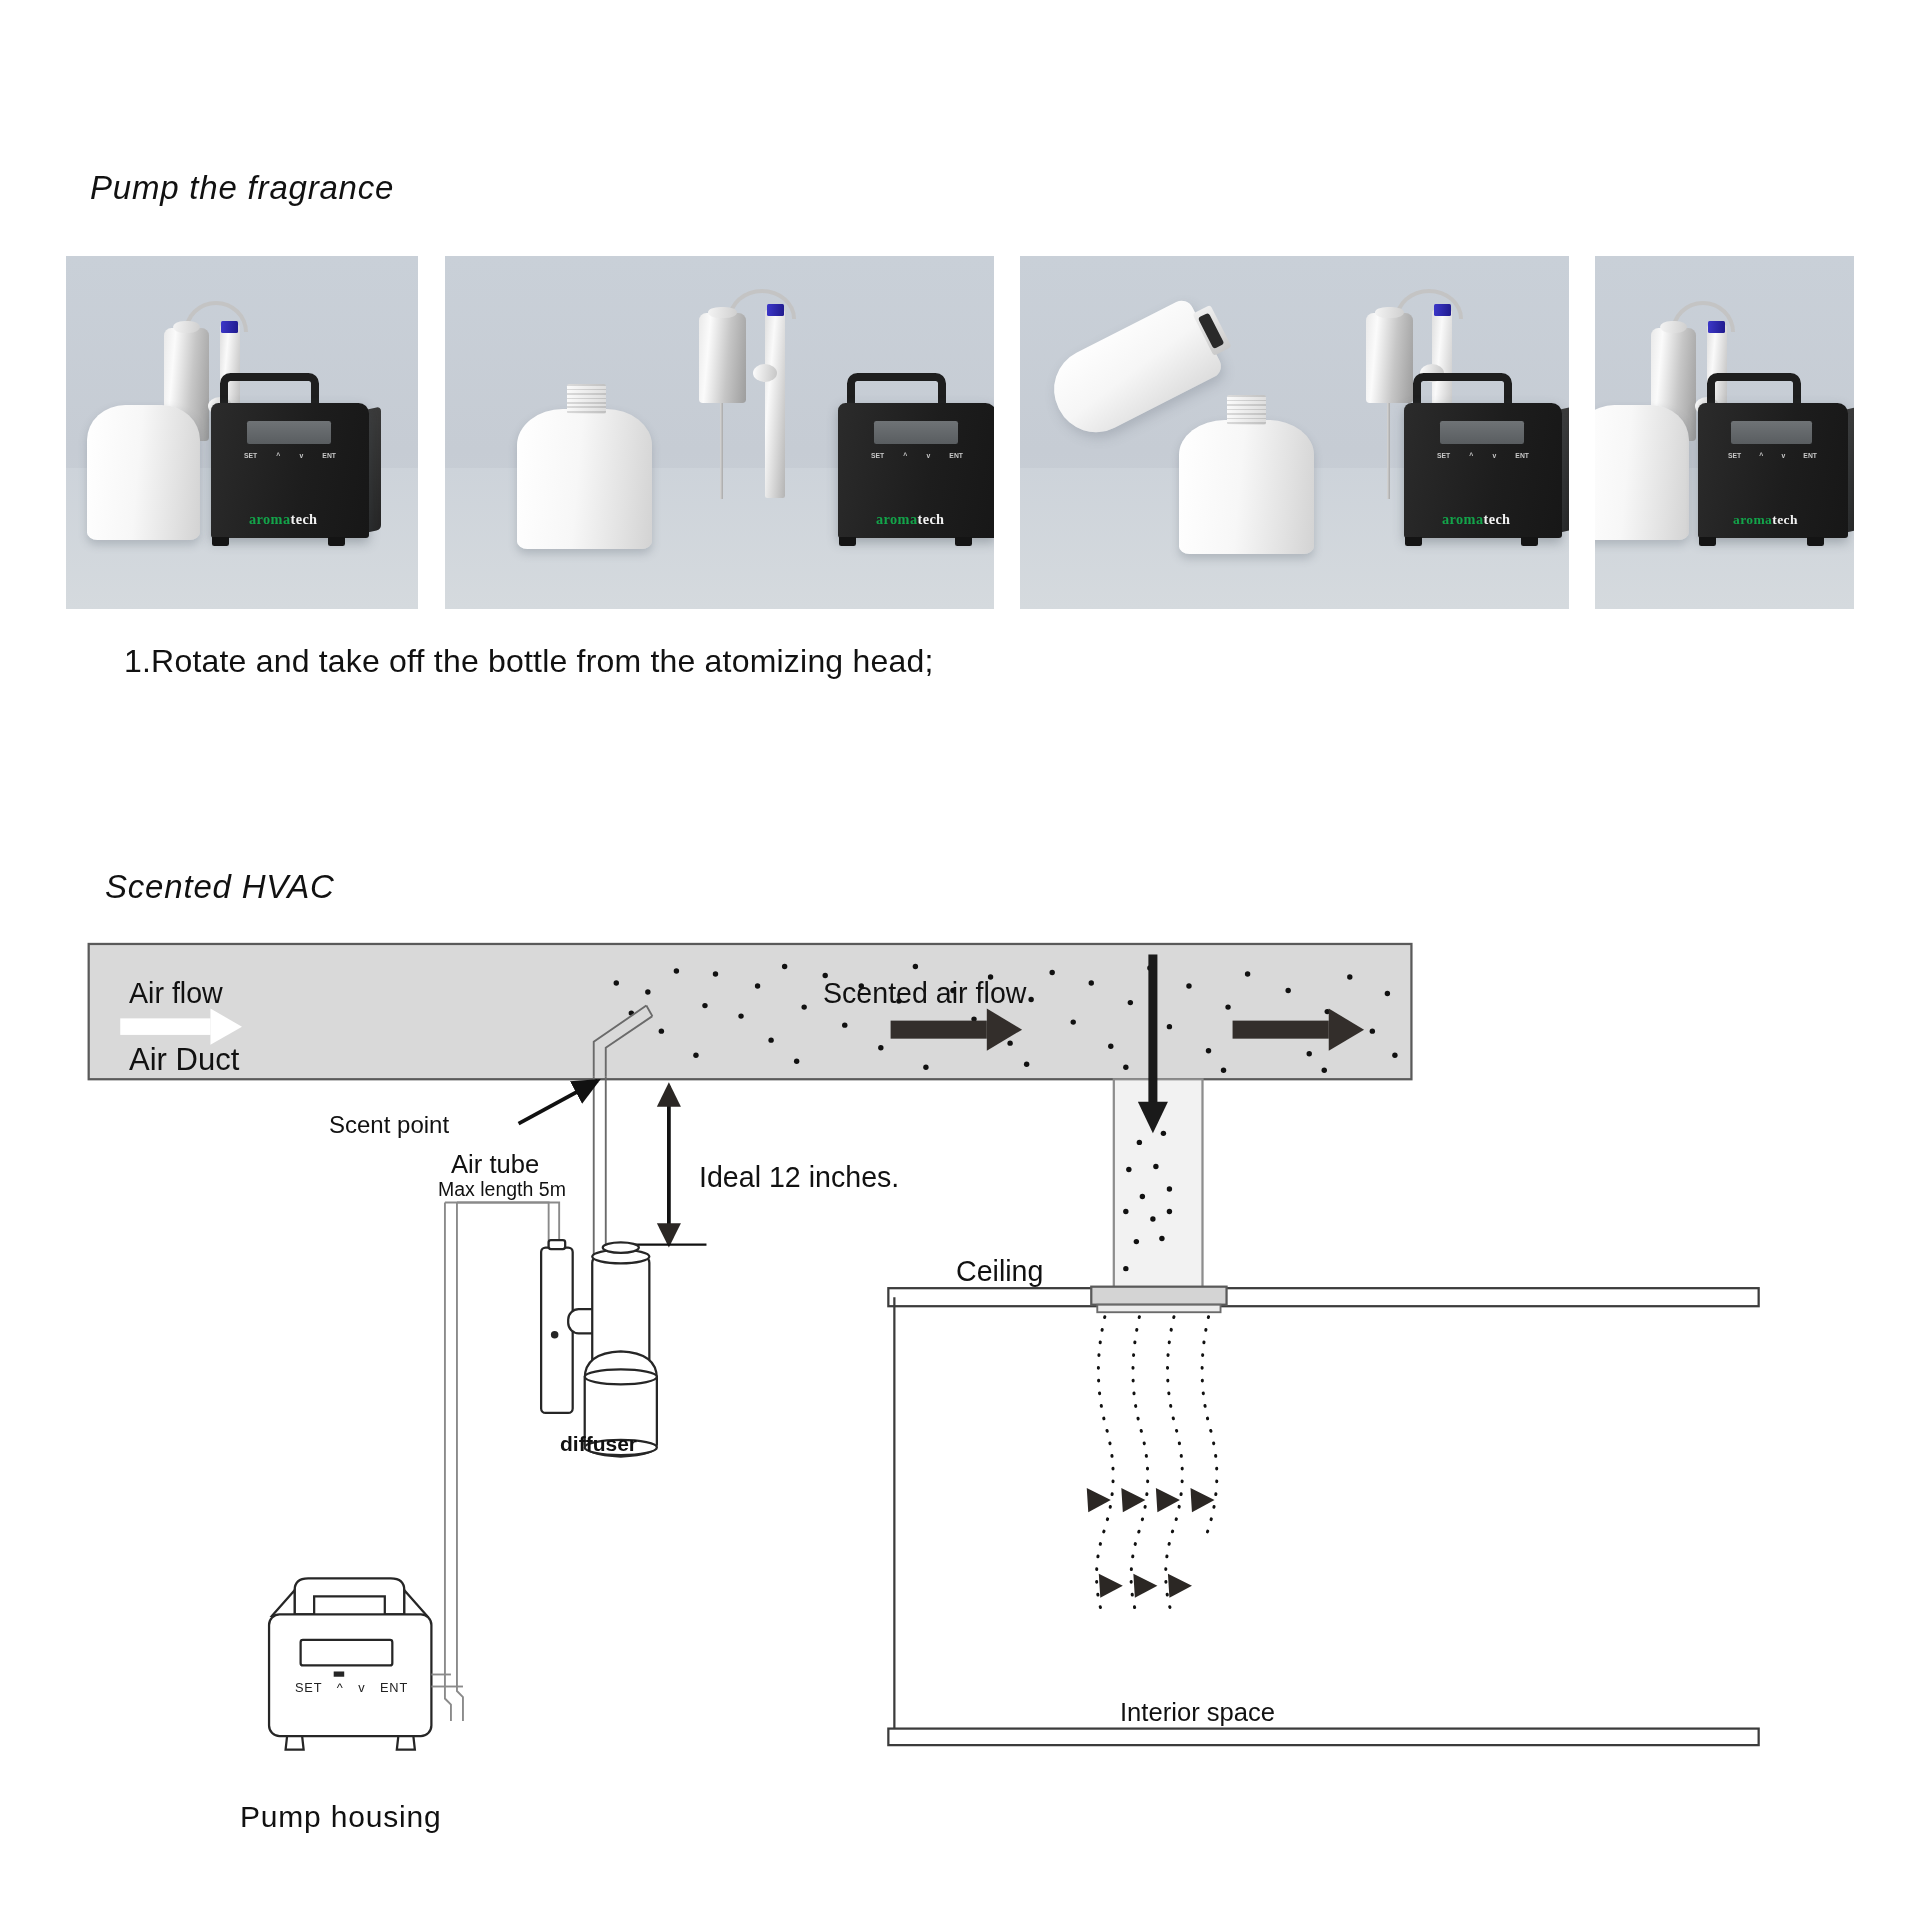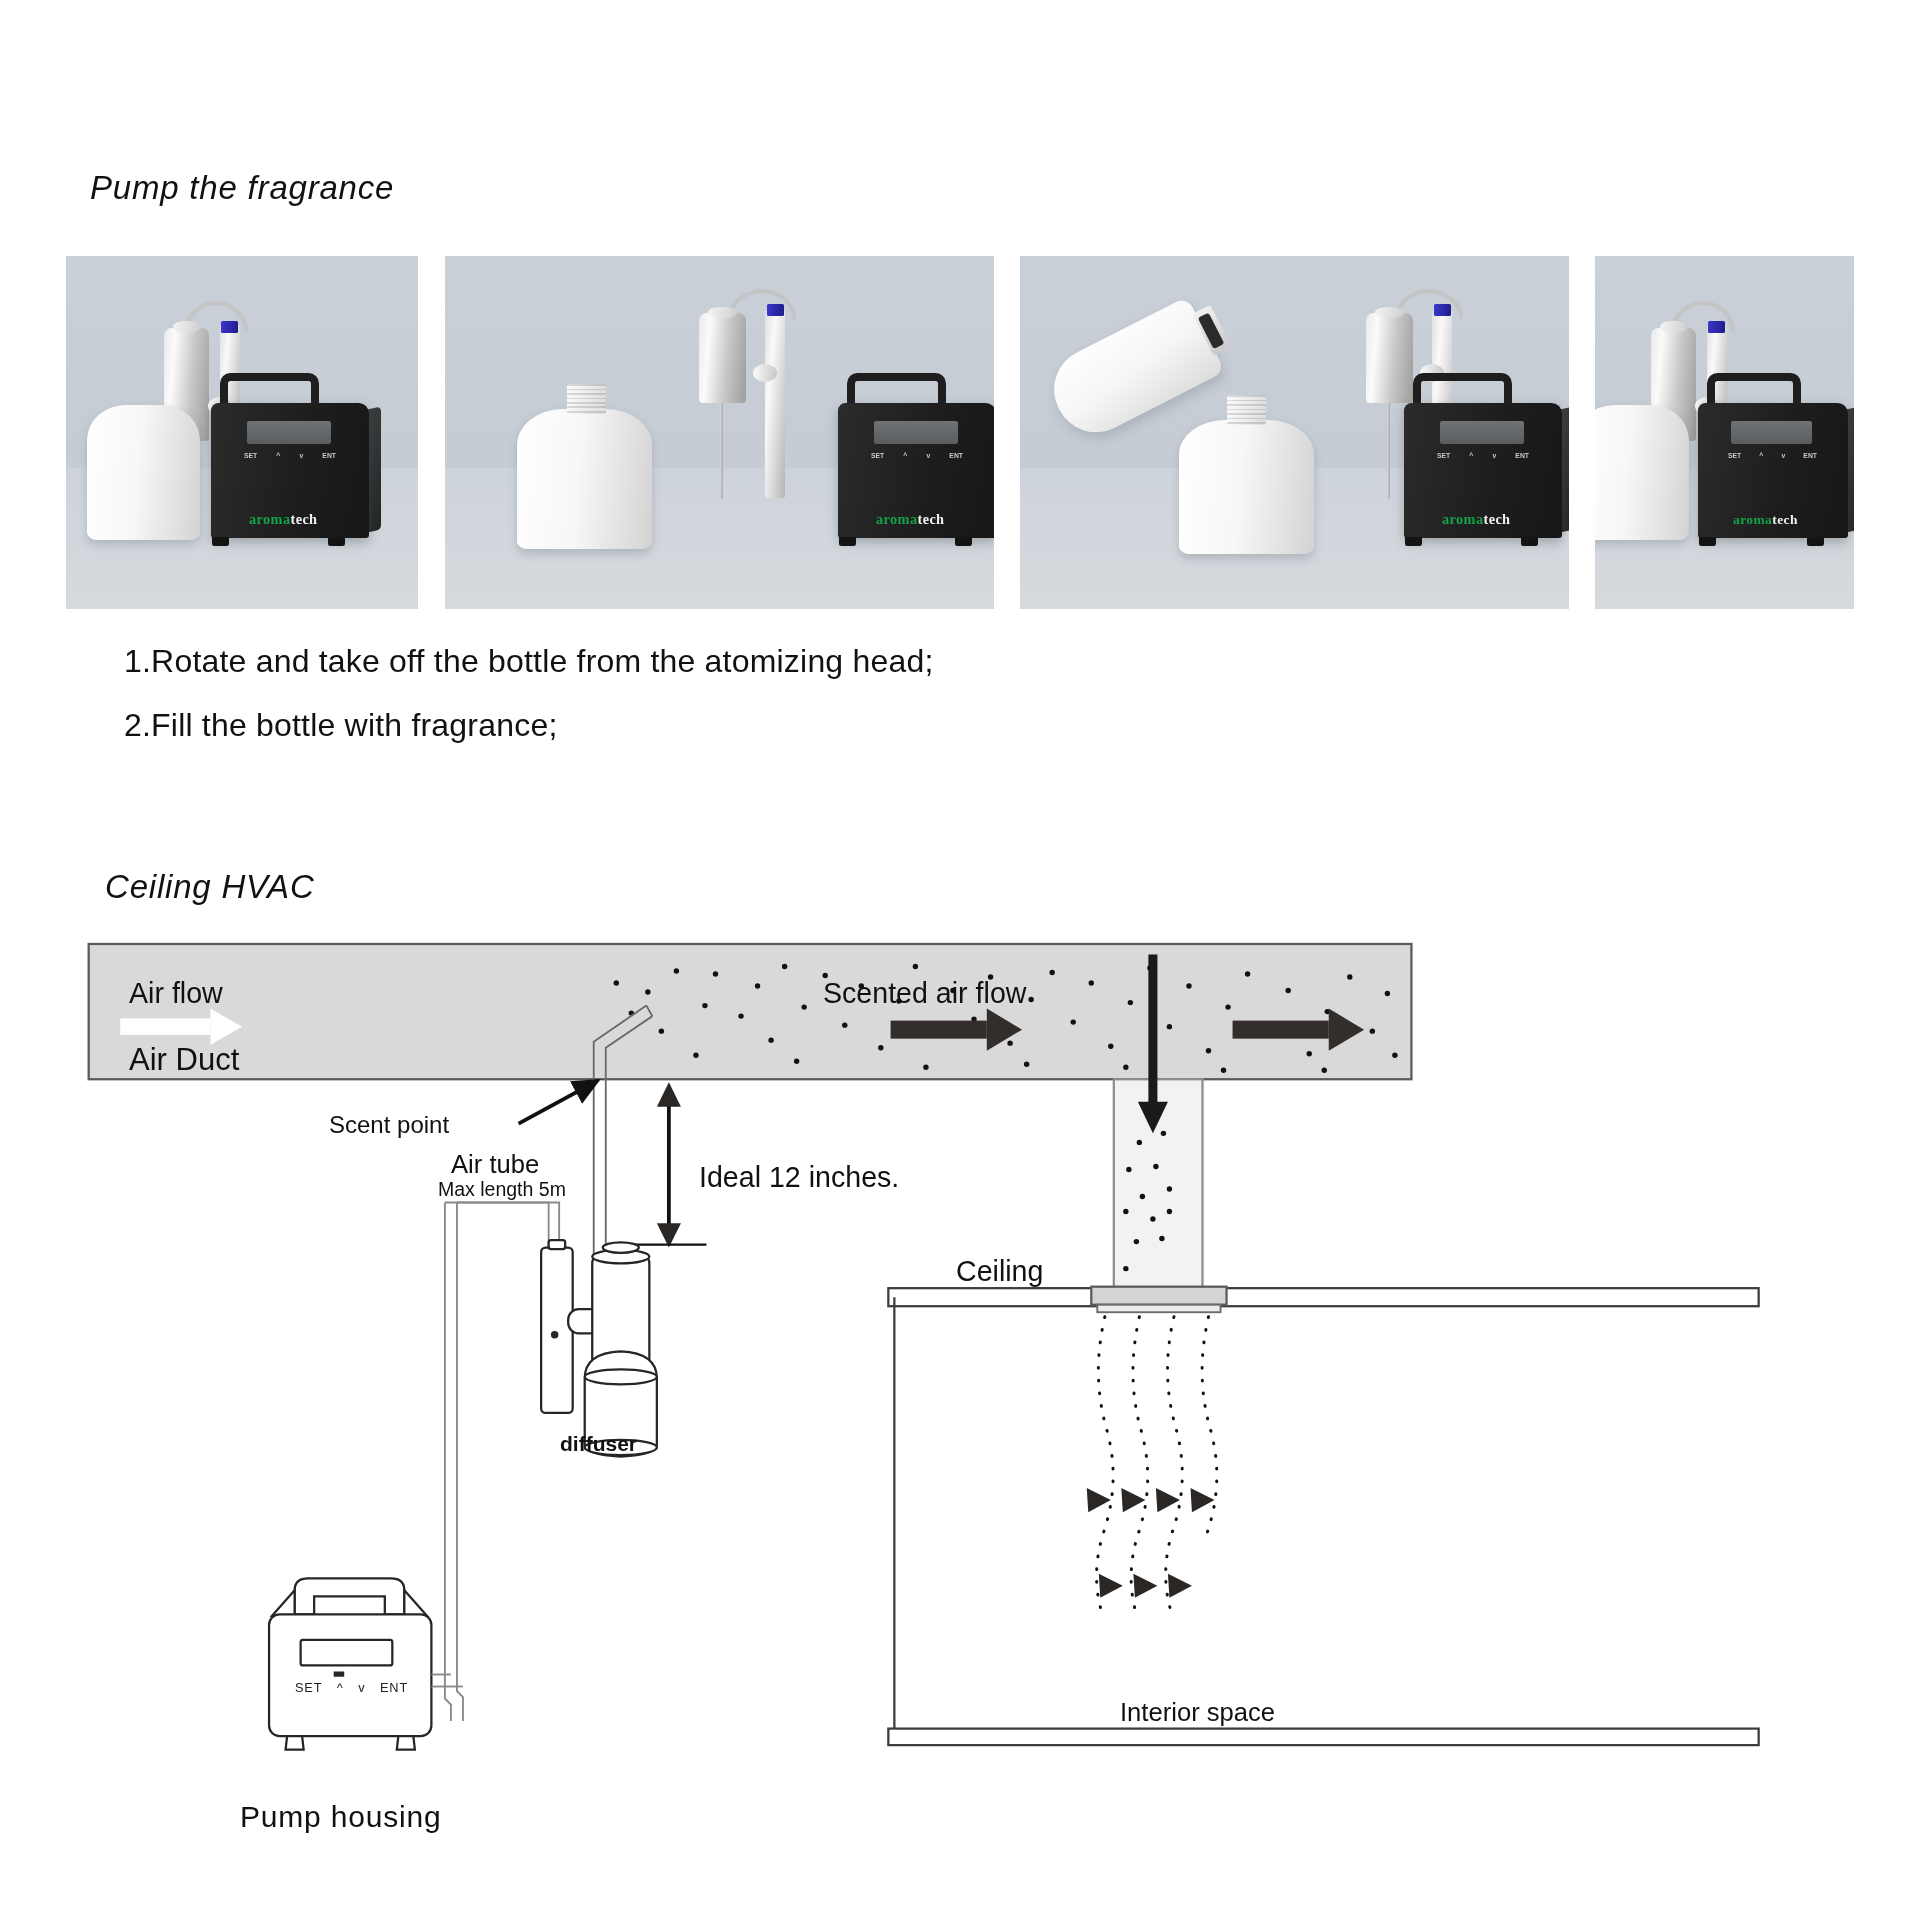--- a/index.html
+++ b/index.html
@@ -310,24 +310,23 @@
           </div>
         </div>
         <div class="mach-foot" style="left:9px;bottom:-7.5px;width:16.5px;height:8.3px;"></div>
         <div class="mach-foot" style="right:16.5px;bottom:-7.5px;width:16.5px;height:8.3px;"></div>
       </div>
     </div>
   </div>
 
   <div id="steps">
     <div class="step">1.Rotate and take off the bottle from the atomizing head;</div>
-    <div class="step">2.Fill the bottle with fragrance;</div>
   </div>
 
-  <div id="sub-hvac">Ceiling HVAC</div>
+  <div id="sub-hvac">Scented HVAC</div>
 
   <svg id="hvac-svg" width="1924" height="1924" viewBox="0 0 2560 2560">
     <defs>
       <marker id="arrowDark" markerWidth="7" markerHeight="7" refX="5.5" refY="3.2" orient="auto">
         <path d="M0,0 L6.5,3.2 L0,6.4 z" fill="#2b2724"></path>
       </marker>
       <marker id="arrowDarkStart" markerWidth="7" markerHeight="7" refX="1" refY="3.2" orient="auto">
         <path d="M6.5,0 L0,3.2 L6.5,6.4 z" fill="#2b2724"></path>
       </marker>
       <marker id="arrowThin" markerWidth="8" markerHeight="8" refX="6.5" refY="3.4" orient="auto">

